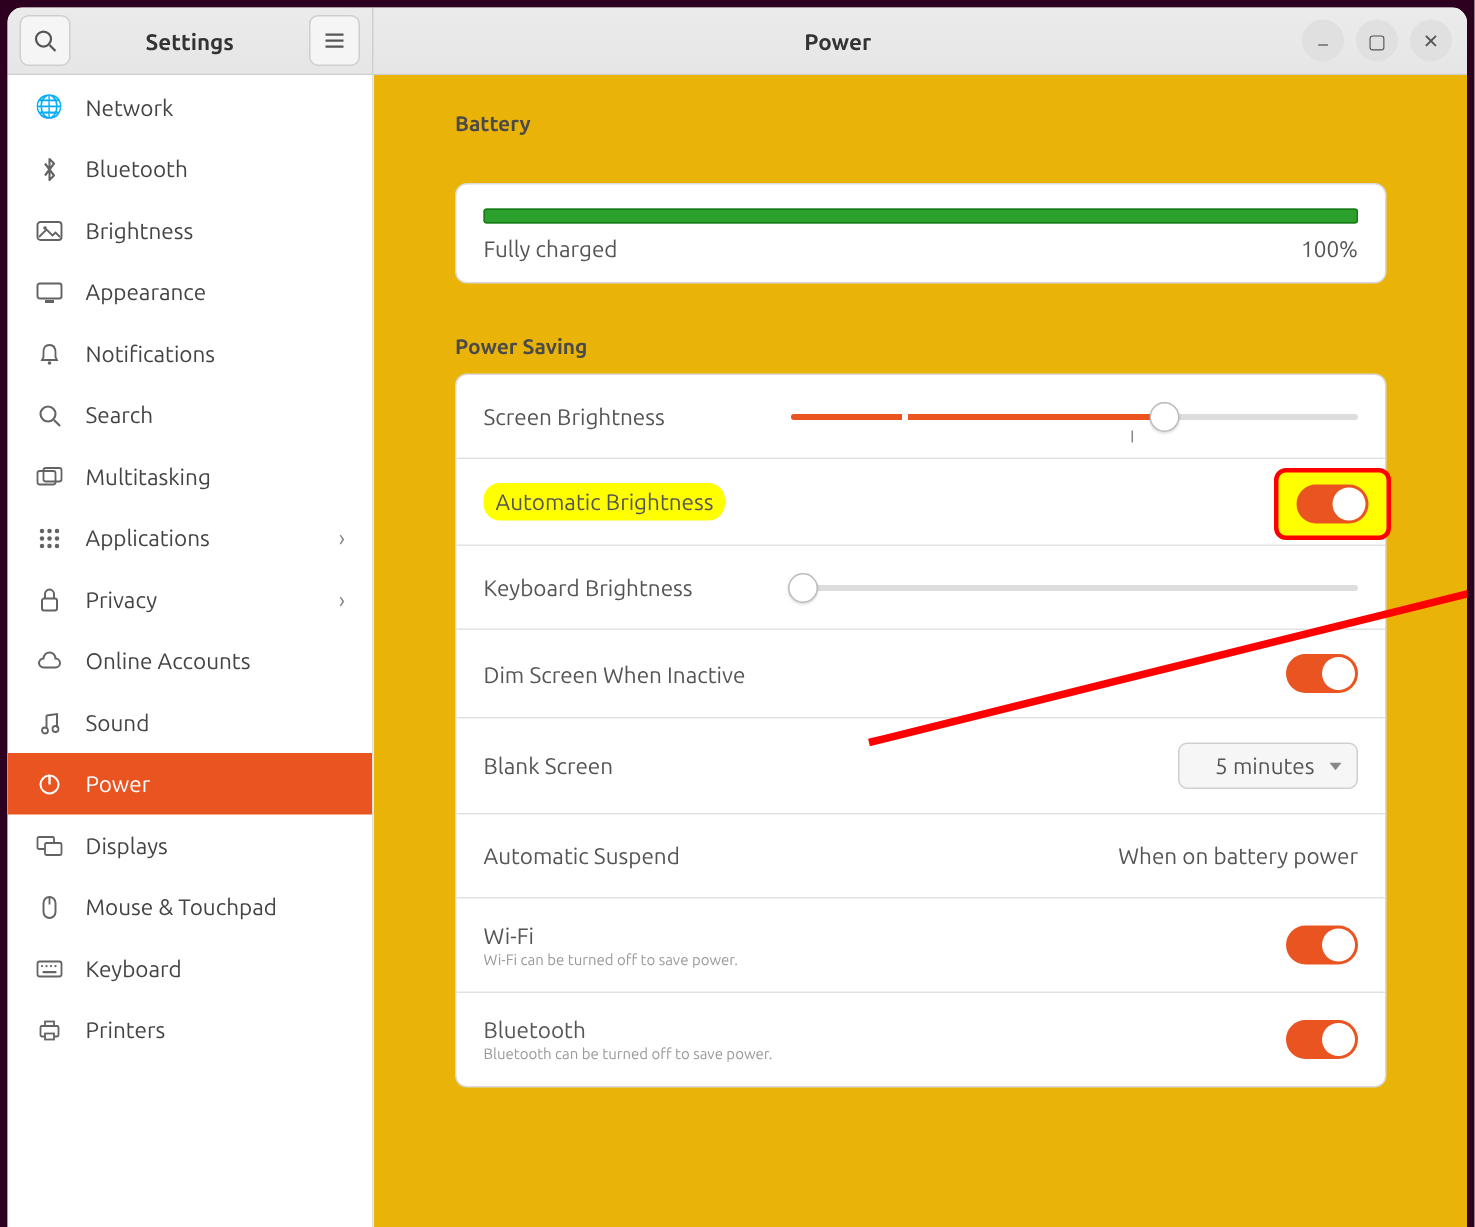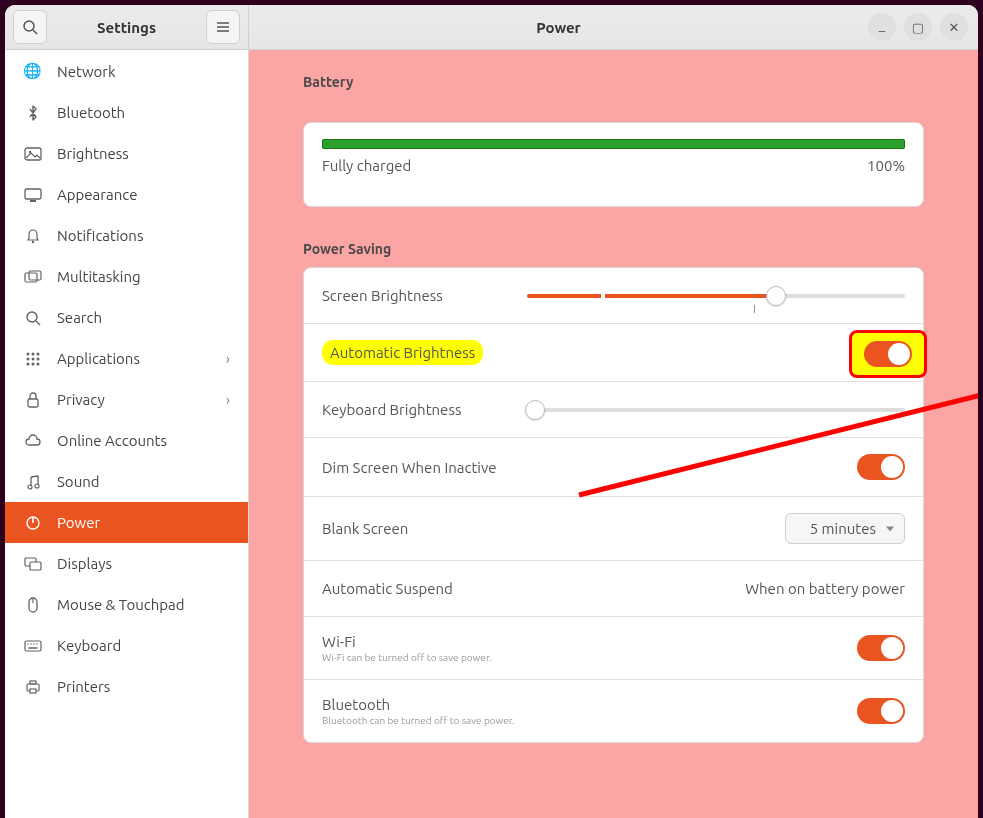--- a/index.html
+++ b/index.html
@@ -12,24 +12,24 @@
 .hb-center { flex: 1; text-align: center; font-weight: 700; color: #333; }
 .hb-right { display: flex; gap: 8px; padding-right: 10px; }
 .hb-circle { width: 28px; height: 28px; border-radius: 50%; background: #e0e0e0; display: flex; align-items: center; justify-content: center; cursor: pointer; font-size: 13px; color: #555; }
 .body { flex: 1; display: flex; min-height: 0; }
 .sidebar { width: 244px; border-right: 1px solid #dcdcdc; background: #fff; overflow-y: auto; }
 .sb-item { display: flex; align-items: center; gap: 14px; padding: 12px 18px; color: #444; cursor: pointer; }
 .sb-item .ic { width: 20px; display: flex; justify-content: center; color: #636363; }
 .sb-item.active { background: #e95420; color: #fff; }
 .sb-item.active .ic { color: #fff; }
 .sb-chevron { margin-left: auto; color: #888; }
-.content { flex: 1; overflow-y: auto; padding: 24px 54px; background: #fca5a5; position: relative; }
+.content { flex: 1; overflow-y: auto; padding: 24px 54px; background: #eab308; position: relative; }
 .section-label { font-weight: 700; color: #4a4a4a; margin-bottom: 10px; font-size: 14px; }
 .card { background: #fff; border: 1px solid #d9d9d9; border-radius: 8px; margin-bottom: 34px; }
-.battery-card { padding: 16px 18px 32px; margin-top: 32px; }
+.battery-card { padding: 16px 18px 14px; margin-top: 32px; }
 .battery-bar { height: 10px; background: #2ca02c; border-radius: 2px; margin-bottom: 8px; position: relative; }
 .battery-bar::after{content:"";position:absolute;inset:0;border:1px solid #1a7a1a;border-radius:2px;}
 .battery-row { display: flex; justify-content: space-between; font-size: 15px; color: #555; }
 .settings-list .row { display: flex; align-items: center; justify-content: space-between; padding: 16px 18px; border-bottom: 1px solid #e2e2e2; min-height: 56px; }
 .settings-list .row:last-child { border-bottom: none; }
 .row-label { color: #555; }
 .row-label .sub { font-size: 10px; color: #999; margin-top: 2px; }
 .slider { position: relative; height: 18px; flex: 1; max-width: 378px; }
 .slider .track { position: absolute; top: 50%; left: 0; right: 0; height: 4px; background: #ddd; border-radius: 2px; transform: translateY(-50%); }
 .slider .fill { position: absolute; top: 50%; left: 0; height: 4px; background: #e95420; border-radius: 2px; transform: translateY(-50%); }
@@ -118,35 +118,35 @@
           <span class="ic">
             <svg width="16" height="16" viewBox="0 0 16 16">
               <path d="M8 2 C5 2 4 4 4 7 L4 10 L3 12 L13 12 L12 10 L12 7 C12 4 11 2 8 2 Z" stroke="#636363" stroke-width="1.2" fill="none"></path>
               <circle cx="8" cy="14" r="1.2" fill="#636363"></circle>
             </svg>
           </span>
           <span>Notifications</span>
         </div>
       <div class="sb-item">
           <span class="ic">
+            <svg width="16" height="16" viewBox="0 0 16 16">
+              <circle cx="7" cy="7" r="5" stroke="#636363" stroke-width="1.4" fill="none"></circle>
+              <line x1="11" y1="11" x2="15" y2="15" stroke="#636363" stroke-width="1.4"></line>
+            </svg>
+          </span>
+          <span>Search</span>
+        </div>
+      <div class="sb-item">
+          <span class="ic">
             <svg width="18" height="14" viewBox="0 0 18 14">
               <rect x="1" y="3" width="12" height="9" rx="1.5" stroke="#636363" stroke-width="1.2" fill="none"></rect>
               <rect x="5" y="1" width="12" height="9" rx="1.5" stroke="#636363" stroke-width="1.2" fill="none"></rect>
             </svg>
           </span>
           <span>Multitasking</span>
-        </div>
-      <div class="sb-item">
-          <span class="ic">
-            <svg width="16" height="16" viewBox="0 0 16 16">
-              <circle cx="7" cy="7" r="5" stroke="#636363" stroke-width="1.4" fill="none"></circle>
-              <line x1="11" y1="11" x2="15" y2="15" stroke="#636363" stroke-width="1.4"></line>
-            </svg>
-          </span>
-          <span>Search</span>
         </div>
       <div class="sb-item">
           <span class="ic">
             <svg width="16" height="16" viewBox="0 0 16 16">
               <circle cx="3" cy="3" r="1.5" fill="#636363"></circle>
               <circle cx="8" cy="3" r="1.5" fill="#636363"></circle>
               <circle cx="13" cy="3" r="1.5" fill="#636363"></circle>
               <circle cx="3" cy="8" r="1.5" fill="#636363"></circle>
               <circle cx="8" cy="8" r="1.5" fill="#636363"></circle>
               <circle cx="13" cy="8" r="1.5" fill="#636363"></circle>

